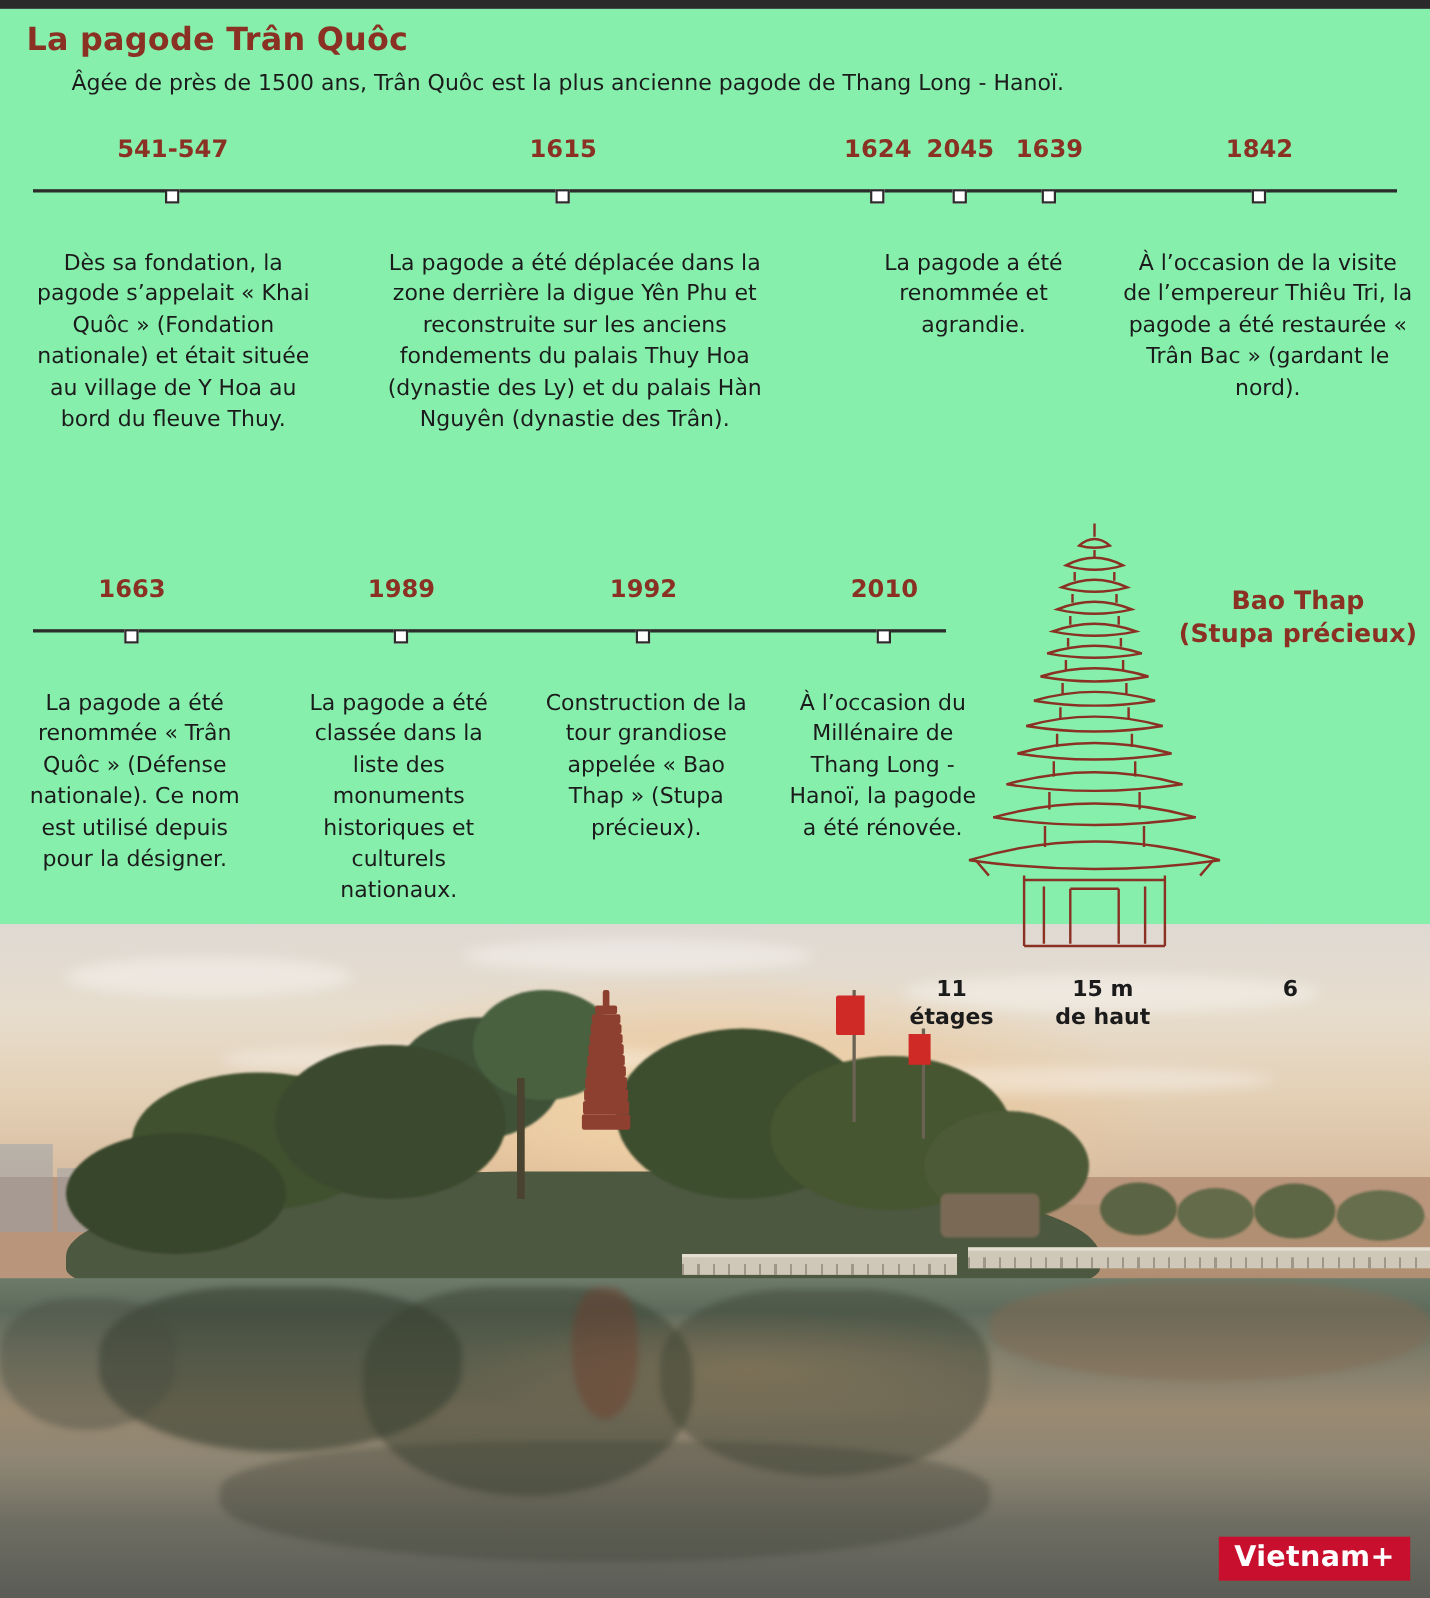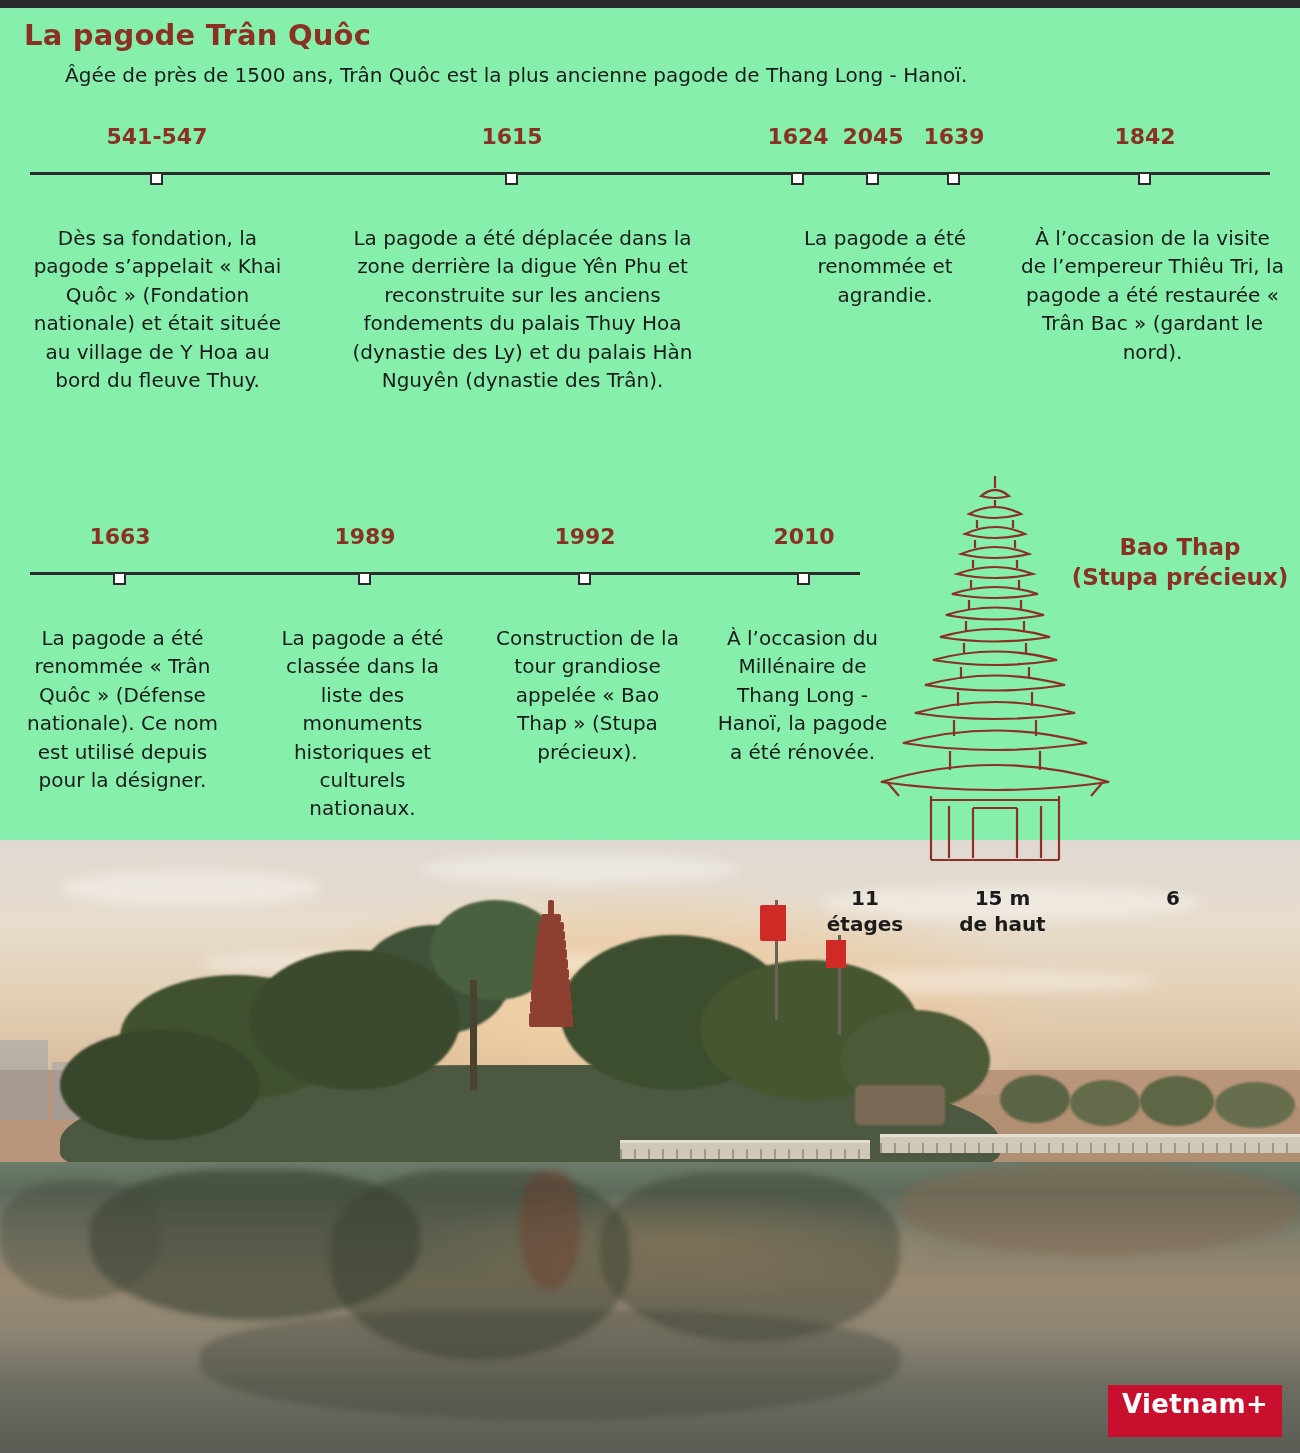--- a/index.html
+++ b/index.html
@@ -214,21 +214,21 @@
   .fact .num { display: block; }
 
   
   .logo {
     position: absolute;
     right: 18px; bottom: 16px;
     background: #c8102e;
     color: #ffffff;
     font-size: 26px;
     font-weight: bold;
-    padding: 4px 14px 18px 14px;
+    padding: 4px 14px 6px 14px;
     letter-spacing: .3px;
     z-index: 9;
   }
   .logo .plus { color: #ffffff; }
 </style>
 </head>
 <body>
 
 <div class="page">
 

